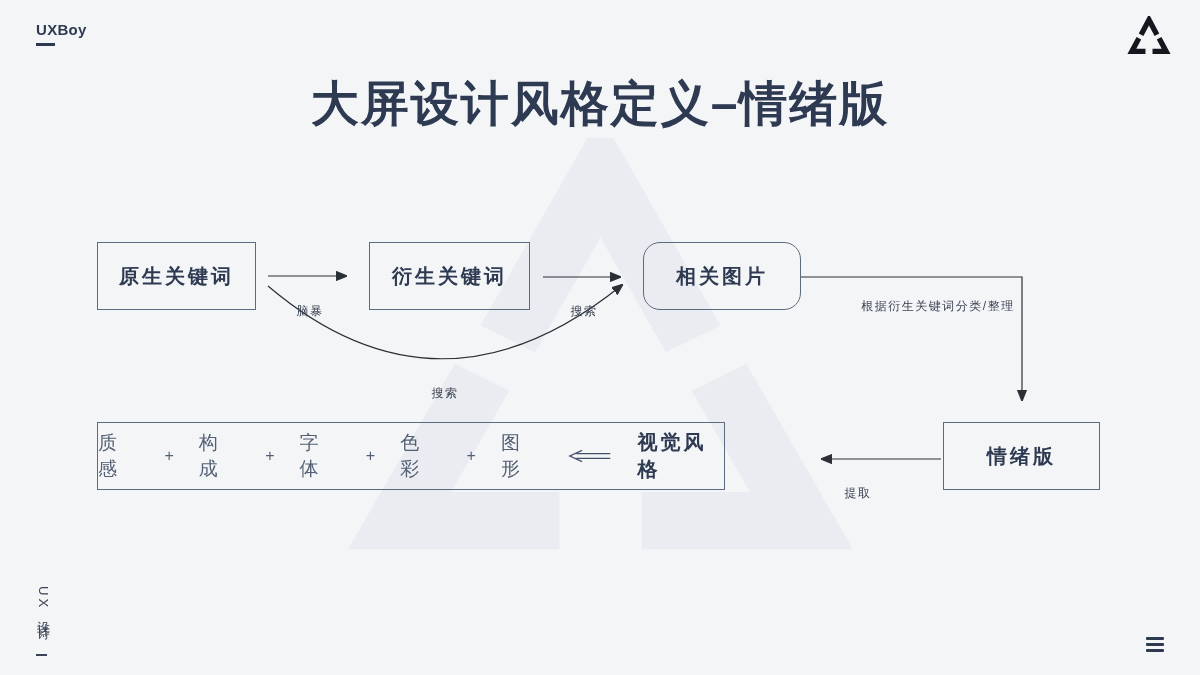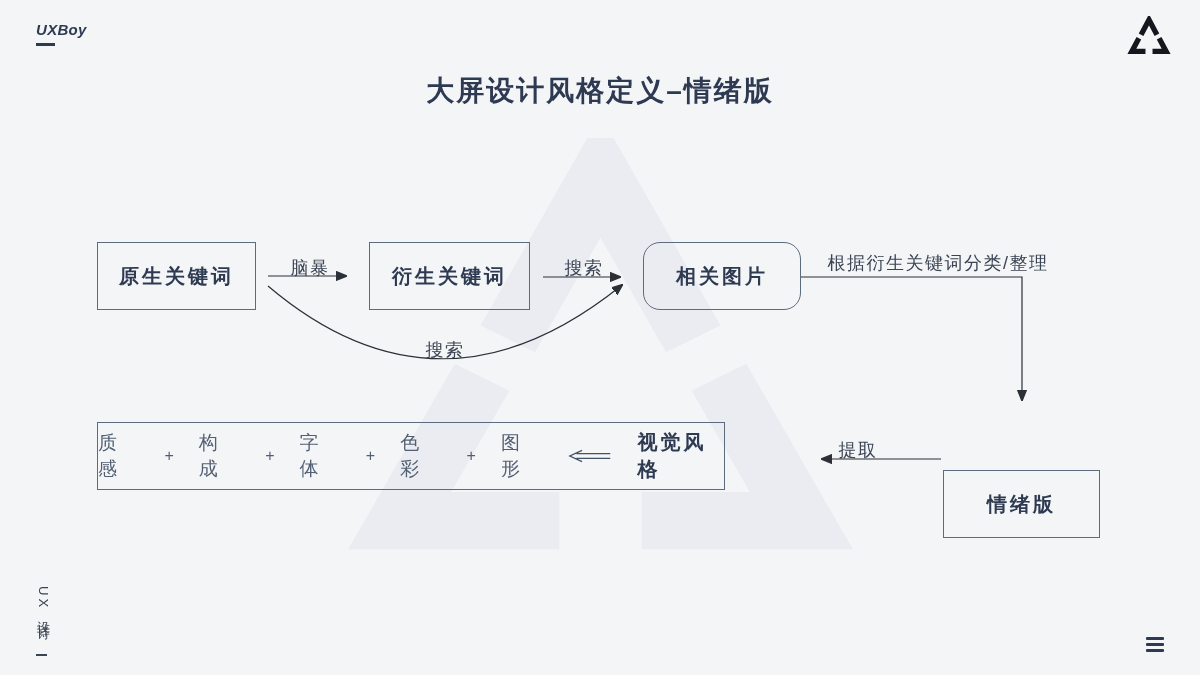--- a/index.html
+++ b/index.html
@@ -18,56 +18,56 @@
     background:var(--background);
   }
   .stage{
     position:relative;width:1200px;height:675px;overflow:hidden;
     background:var(--background);
   }
   
   .watermark{position:absolute;left:343px;top:138px;width:515px;height:440px;pointer-events:none;}
   .watermark path{stroke:var(--watermark);fill:none;}
   
-  .brand{position:absolute;left:36px;top:21px;font-size:15px;font-weight:700;color:var(--ink);letter-spacing:.3px;font-style:italic;}
+  .brand{position:absolute;left:36px;top:21px;font-size:15px;font-weight:700;color:var(--ink);letter-spacing:.3px;}
   .brand-dash{position:absolute;left:36px;top:43px;width:19px;height:3px;background:var(--ink);}
   .corner-logo{position:absolute;left:1127px;top:16px;width:44px;height:41px;}
   .corner-logo path{stroke:#14171d;fill:none;}
   .title{
     position:absolute;left:0;top:72px;width:1200px;text-align:center;
-    font-size:28px;font-weight:700;color:var(--ink);letter-spacing:2px;
+    font-size:48px;font-weight:700;color:var(--ink);letter-spacing:2px;
   }
   
   .node{
     position:absolute;border:1.5px solid var(--box-border);
     display:flex;align-items:center;justify-content:center;
     font-size:20px;font-weight:700;color:var(--ink);letter-spacing:3px;
     background:transparent;
   }
   .node-original{left:97px;top:242px;width:159px;height:68px;}
   .node-derived{left:369px;top:242px;width:161px;height:68px;}
   .node-related{left:643px;top:242px;width:158px;height:68px;border-radius:17px;}
-  .node-moodboard{left:943px;top:422px;width:157px;height:68px;margin-top:48px;}
+  .node-moodboard{left:943px;top:422px;width:157px;height:68px;}
   .visual-box{
     position:absolute;left:97px;top:422px;width:628px;height:68px;
     border:1.5px solid var(--box-border);
     display:flex;align-items:center;justify-content:center;gap:25px;
     background:transparent;
   }
   .visual-box .item{font-size:19px;color:var(--muted-text);letter-spacing:3px;}
   .visual-box .plus{font-size:16px;color:var(--muted-text);}
   .visual-box .result{font-size:20px;font-weight:700;color:var(--ink);letter-spacing:3px;}
   .dbl-arrow{display:block;}
   .dbl-arrow path{stroke:#44516a;fill:none;stroke-width:1.4;}
   
   .connectors{position:absolute;left:0;top:0;width:1200px;height:675px;pointer-events:none;}
   .connectors path{stroke:var(--line);stroke-width:1.2;fill:none;}
   .edge-label{
-    position:absolute;font-size:18px;color:var(--label-text);letter-spacing:1.5px;
-    transform:translateX(-50%);white-space:nowrap;
+    position:absolute;font-size:12px;color:var(--label-text);letter-spacing:1.5px;
+    transform:translateX(-50%);white-space:nowrap;margin-top:47px;
   }
   
   .footer-vertical{
     position:absolute;left:34px;top:586px;
     writing-mode:vertical-rl;text-orientation:mixed;
     font-size:13px;color:var(--label-text);letter-spacing:3px;font-weight:500;
   }
   .footer-dash{position:absolute;left:36px;top:654px;width:11px;height:2px;background:var(--label-text);}
   .menu-icon{position:absolute;left:1146px;top:637px;width:18px;height:15px;}
   .menu-icon span{display:block;width:18px;height:2.5px;background:var(--ink);margin-bottom:3.5px;border-radius:1px;}

